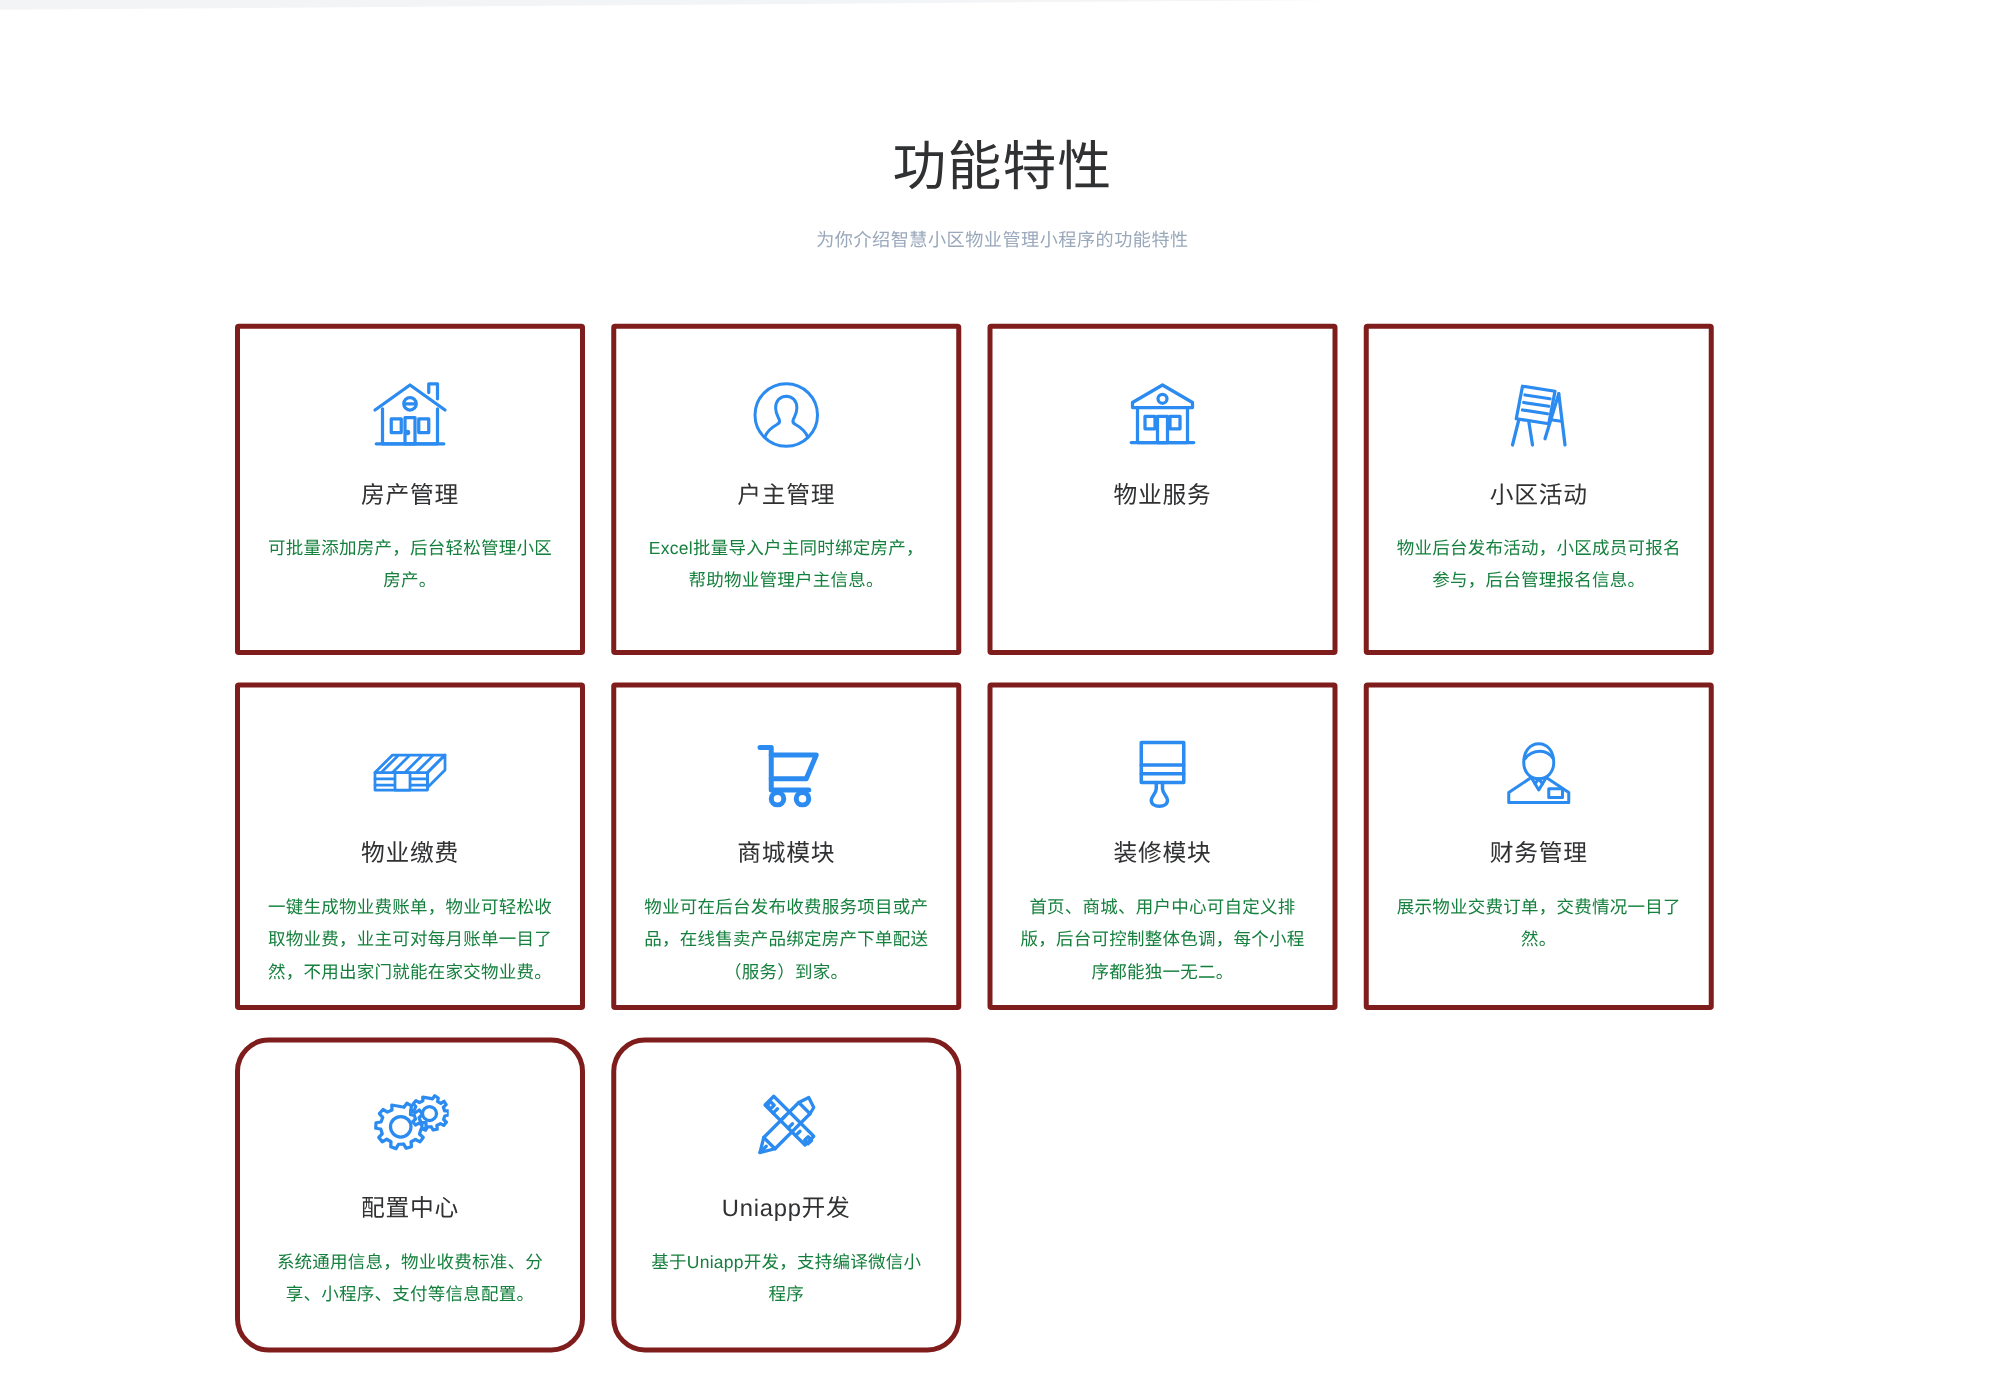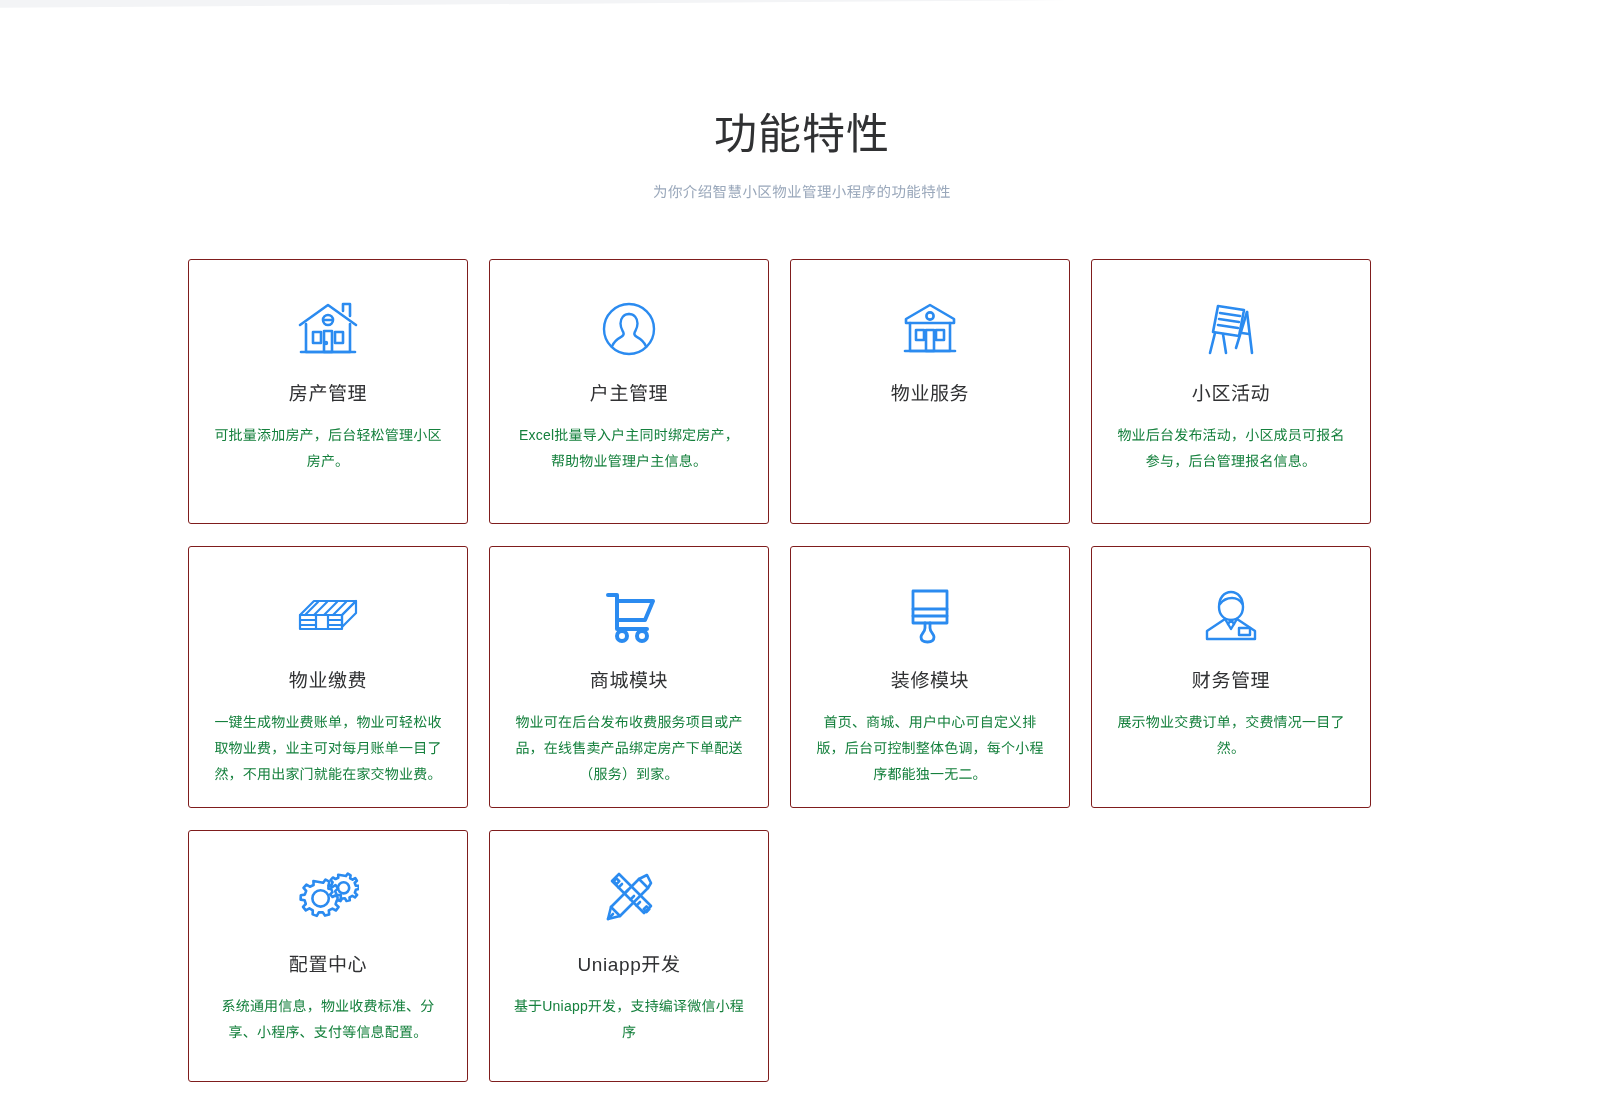--- a/index.html
+++ b/index.html
@@ -72,29 +72,29 @@
   .grid {
     display: flex;
     flex-wrap: wrap;
     gap: 22px 21px;
   }
 
   .card {
     width: 280px;
     box-sizing: border-box;
     background: #ffffff;
-    border: 1px solid #7f1d1d;
+    border: 4px solid #7f1d1d;
     border-radius: 3px;
     padding: 32px 22px 30px 22px;
     text-align: center;
     transition: box-shadow .2s ease, border-color .2s ease;
   }
   .card-r1 { height: 265px; }
   .card-r2 { height: 262px; }
-  .card-r3 { height: 252px; }
+  .card-r3 { height: 252px; border-radius: 27px; }
 
   .card-icon {
     height: 74px;
     display: flex;
     align-items: center;
     justify-content: center;
     margin-bottom: 16px;
   }
   .card-icon svg {
     display: block;

